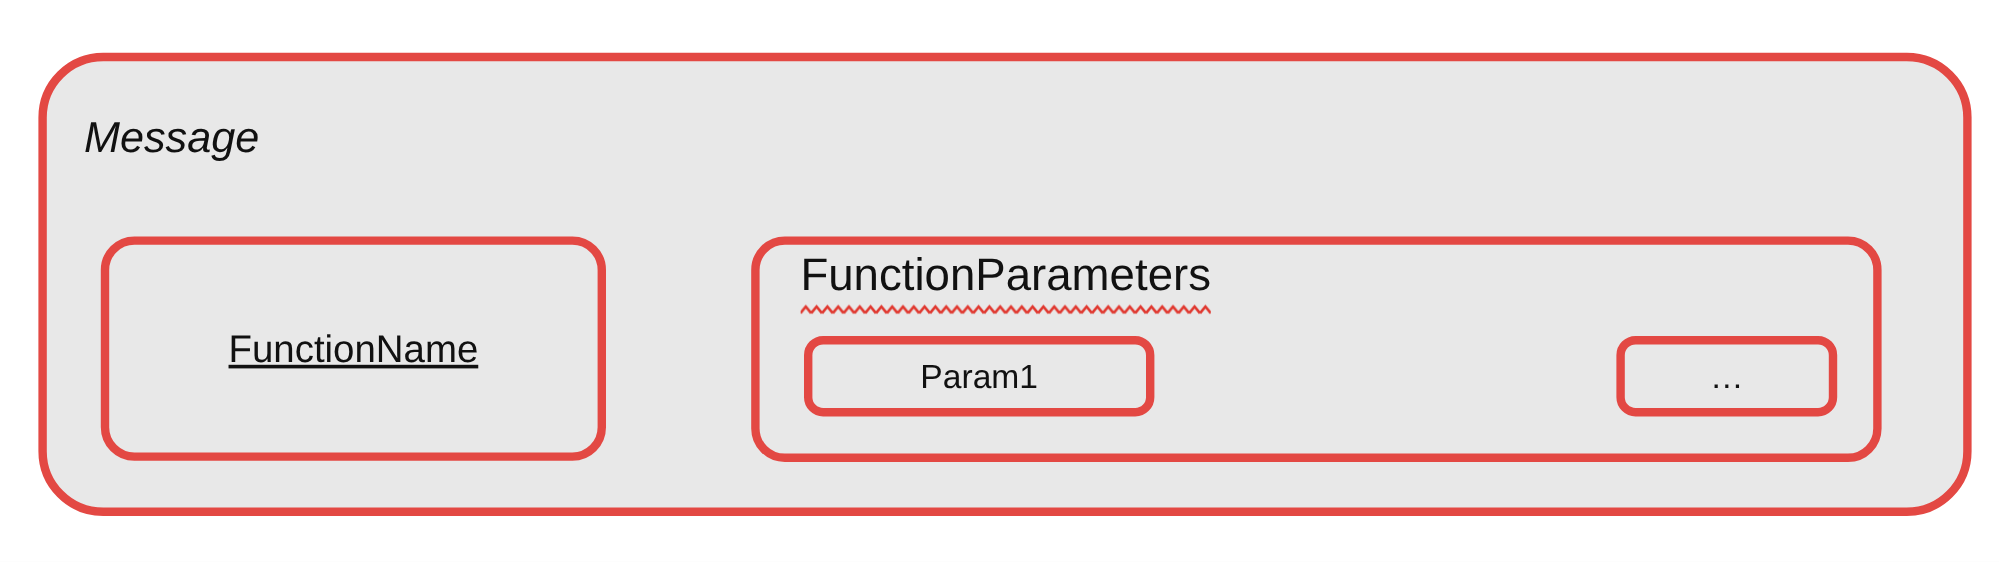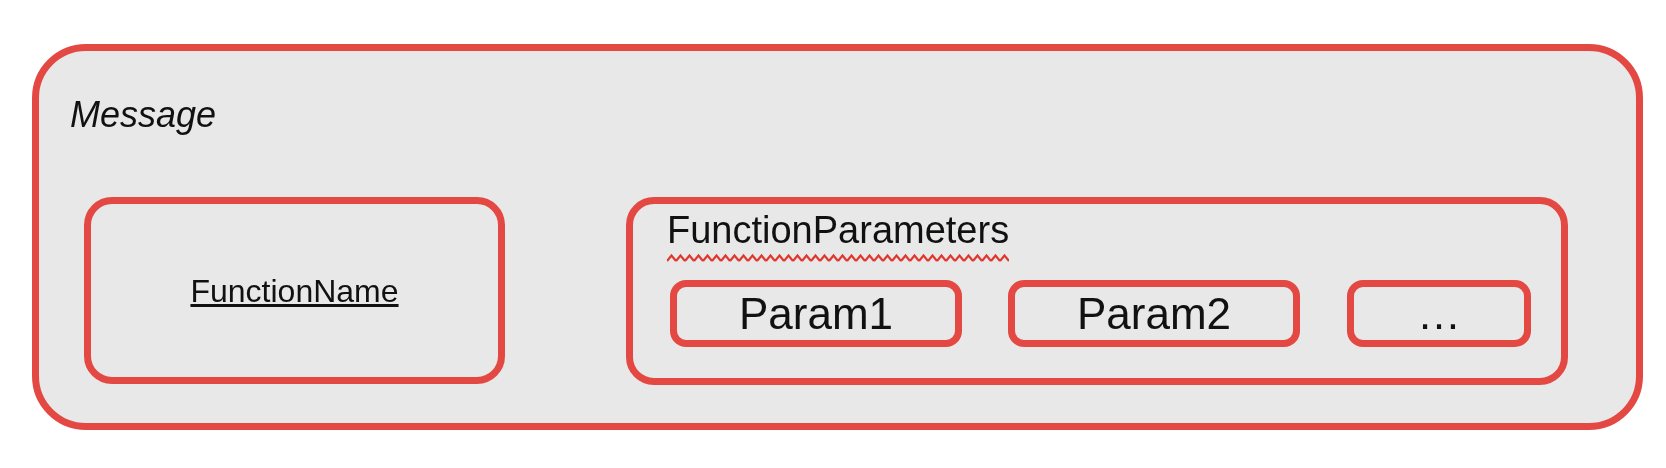--- a/index.html
+++ b/index.html
@@ -80,21 +80,21 @@
     top: 76px;
     height: 67px;
     background: var(--box-fill);
     border: 7px solid var(--border-red);
     border-radius: 16px;
     display: flex;
     align-items: center;
     justify-content: center;
   }
   .param-label {
-    font-size: 44px;
+    font-size: 28px;
     line-height: 1;
     white-space: nowrap;
   }
   .param1-box { left: 37px;  width: 292px; }
   .param2-box { left: 375px; width: 292px; }
   .param-more-box { left: 714px; width: 184px; }
 </style>
 </head>
 <body>
 
@@ -119,23 +119,20 @@
             </pattern>
           </defs>
           <rect width="100%" height="10" fill="url(#zigzag)"></rect>
         </svg>
       </div>
 
       <div class="param-box param1-box">
         <span class="param-label">Param1</span>
       </div>
 
-      <div class="param-box param2-box">
-        <span class="param-label">Param2</span>
-      </div>
 
       <div class="param-box param-more-box">
         <span class="param-label">…</span>
       </div>
 
     </div>
   </div>
 </div>
 
 </body></html>

